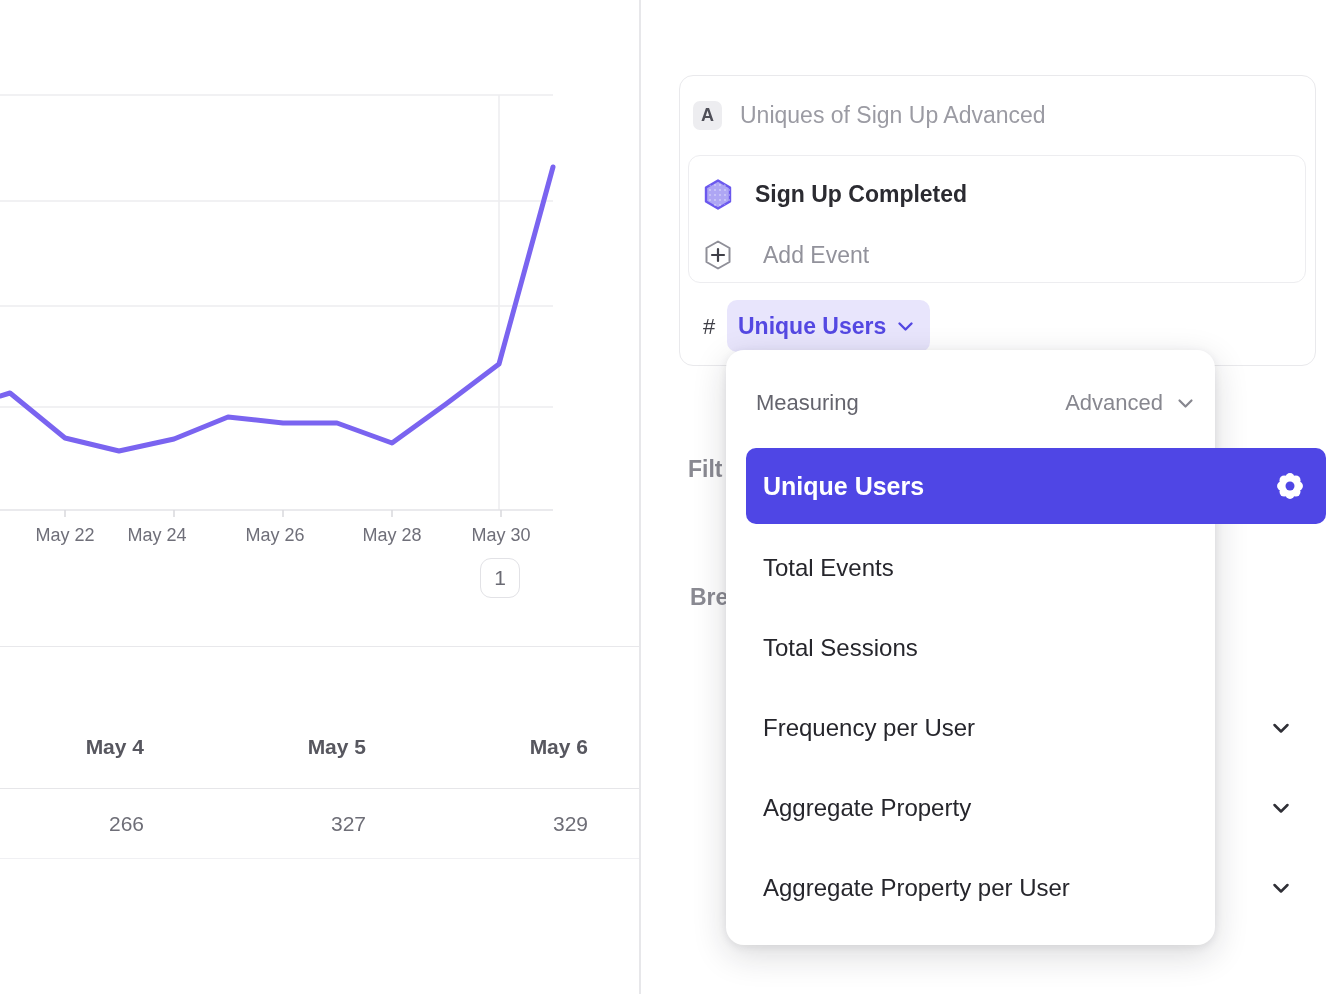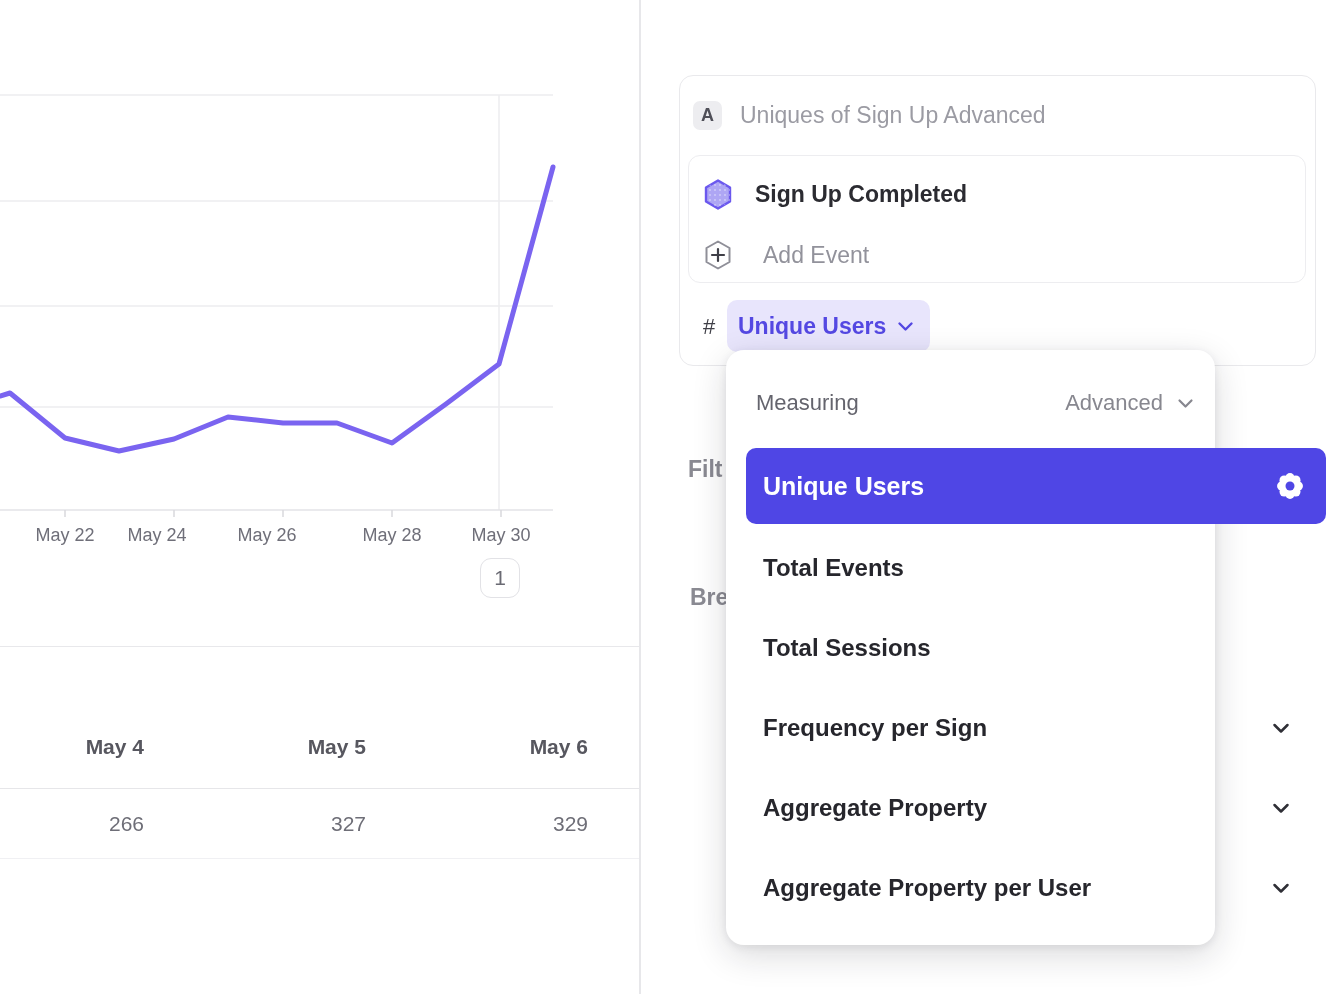--- a/index.html
+++ b/index.html
@@ -39,21 +39,21 @@
   .clipped-label{position:absolute;font-size:23px;font-weight:700;color:#8a8a92;z-index:1;white-space:nowrap;}
 
   
   .dropdown{position:absolute;left:726px;top:350px;width:489px;height:595px;background:#fff;border-radius:18px;
             box-shadow:0 10px 34px rgba(25,25,40,.16),0 2px 8px rgba(25,25,40,.08);z-index:10;box-sizing:border-box;}
   .dd-header{position:absolute;left:30px;right:21px;top:39px;height:28px;display:flex;align-items:center;
              justify-content:space-between;}
   .dd-measuring{font-size:22px;color:#64646d;}
   .dd-advanced{display:flex;align-items:center;gap:14px;cursor:pointer;font-size:22px;color:#87878f;}
   .menu-row{position:absolute;left:20px;width:577px;height:80px;display:flex;align-items:center;cursor:pointer;}
-  .menu-row .label{margin-left:17px;font-size:24px;font-weight:700;color:#26262c;white-space:nowrap;}
+  .menu-row .label{margin-left:17px;font-size:24px;font-weight:400;color:#26262c;white-space:nowrap;}
   .menu-row.selected{width:580px;height:76px;background:#4f46e5;border-radius:10px;justify-content:space-between;
                      padding:0 21px 0 0;box-sizing:border-box;}
   .menu-row.selected .label{color:#ffffff;font-weight:700;font-size:25px;}
   .menu-row .chev{position:absolute;right:33px;top:50%;transform:translateY(-50%);display:flex;color:#2f2f36;}
 </style>
 </head>
 <body>
 
 <div class="stage">
 
@@ -74,21 +74,21 @@
         <line x1="174" y1="510" x2="174" y2="517" stroke="#d8d8dc" stroke-width="1.5"></line>
         <line x1="283" y1="510" x2="283" y2="517" stroke="#d8d8dc" stroke-width="1.5"></line>
         <line x1="392" y1="510" x2="392" y2="517" stroke="#d8d8dc" stroke-width="1.5"></line>
         <line x1="501" y1="510" x2="501" y2="517" stroke="#d8d8dc" stroke-width="1.5"></line>
       </g>
     <polyline id="chart-line" fill="none" stroke-width="5" stroke-linejoin="round" stroke-linecap="round" points="0,396 10,393 65,438 119,451 174,439 228,417 283,423 337,423 392,443 446,404 499,364 553,167" stroke="#7A64F0"></polyline>
   </svg>
   <div id="xticks">
       <div class="xtick-label" style="left: 10px; top: 525px;">May 22</div>
       <div class="xtick-label" style="left: 102px; top: 525px;">May 24</div>
-      <div class="xtick-label" style="left: 212px; top: 525px;">May 26</div>
+      <div class="xtick-label" style="left: 220px; top: 525px;">May 26</div>
       <div class="xtick-label" style="left: 337px; top: 525px;">May 28</div>
       <div class="xtick-label" style="left: 446px; top: 525px;">May 30</div>
     </div>
   <div class="page-badge">1</div>
 
   <div class="h-divider" style="top:646px;"></div>
   <div id="table-head">
       <div class="tcell head" style="left: -76px; top: 735px;">May 4</div>
       <div class="tcell head" style="left: 146px; top: 735px;">May 5</div>
       <div class="tcell head" style="left: 368px; top: 735px;">May 6</div>
@@ -171,21 +171,21 @@
             </svg>
           </span>
         </div>
         <div class="menu-row" style="top: 178px;">
           <span class="label">Total Events</span>
         </div>
         <div class="menu-row" style="top: 258px;">
           <span class="label">Total Sessions</span>
         </div>
         <div class="menu-row" style="top: 338px;">
-          <span class="label">Frequency per Sign</span>
+          <span class="label">Frequency per User</span>
           <span class="chev">
             <svg width="18" height="11" viewBox="0 0 18 11">
               <polyline points="2.5,2.5 9,9 15.5,2.5" fill="none" stroke="currentColor" stroke-width="2.5" stroke-linecap="round" stroke-linejoin="round"></polyline>
             </svg>
           </span>
         </div>
         <div class="menu-row" style="top: 418px;">
           <span class="label">Aggregate Property</span>
           <span class="chev">
             <svg width="18" height="11" viewBox="0 0 18 11">

